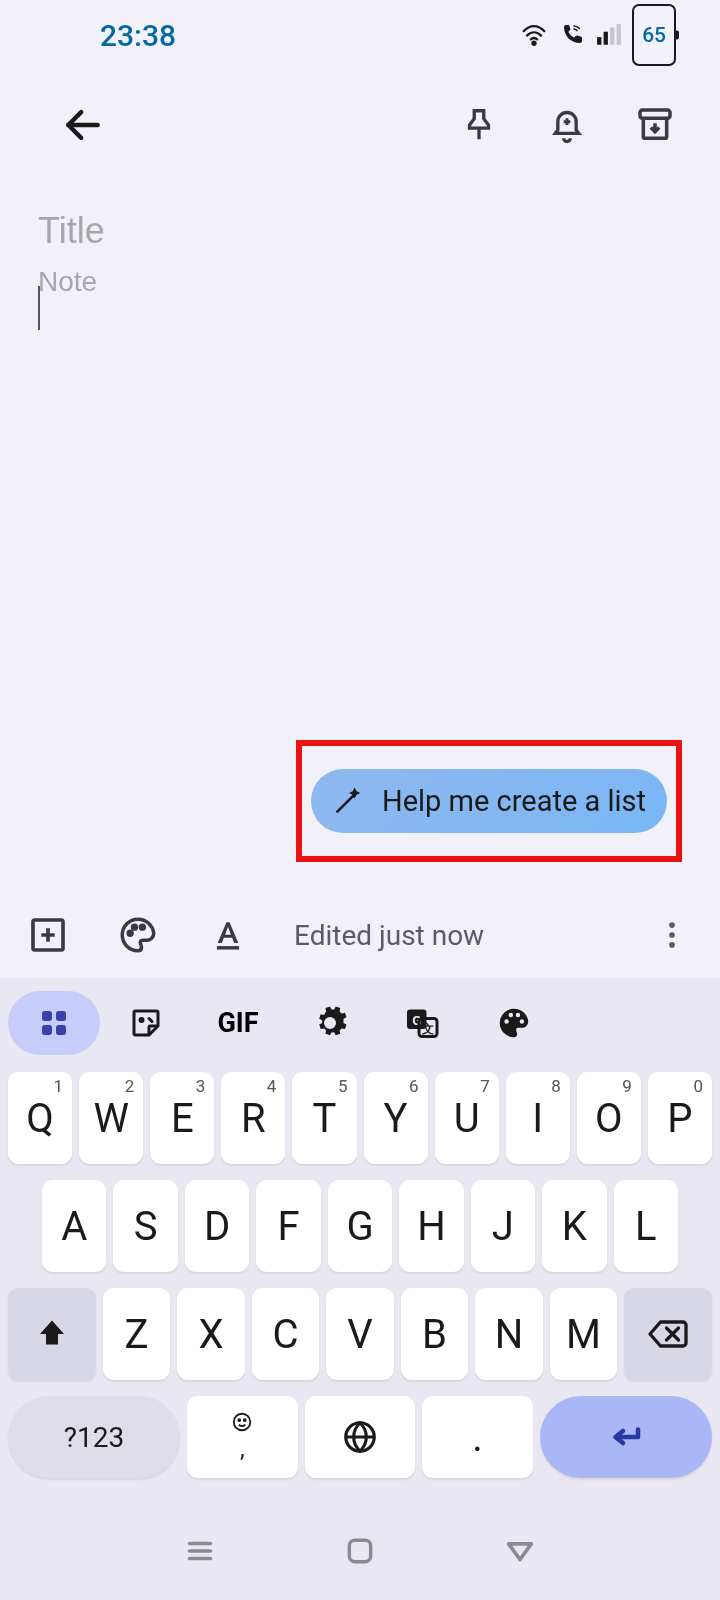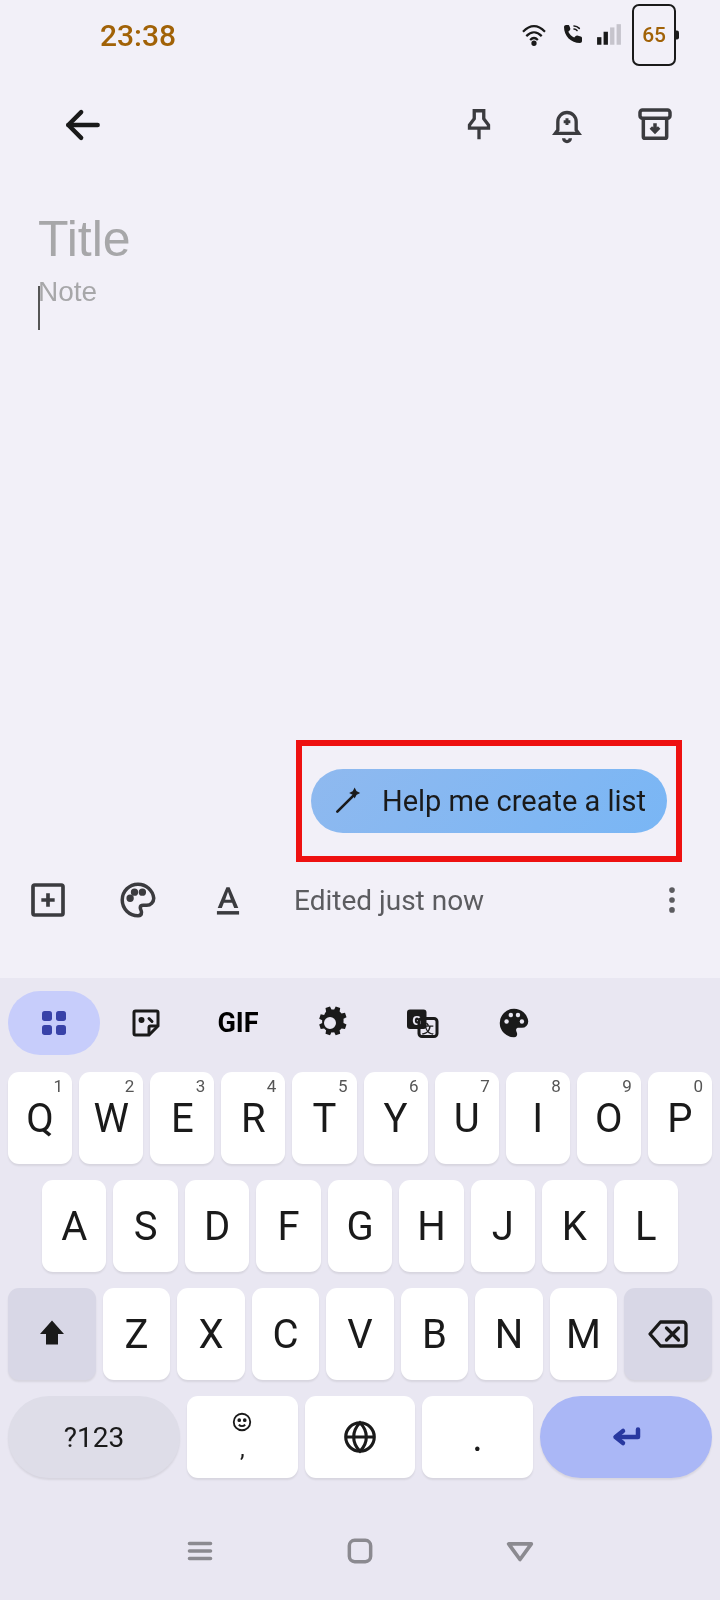--- a/index.html
+++ b/index.html
@@ -13,21 +13,21 @@
   }
   
   .status-bar {
     height: 70px;
     display: flex;
     align-items: center;
     justify-content: space-between;
     padding: 0 44px 0 100px;
     font-size: 30px;
     font-weight: 500;
-    color: #a16207;
+    color: #0369a1;
   }
   .status-right { display: flex; align-items: center; gap: 10px; }
   .status-right svg { display: block; }
   .battery-box {
     border: 2px solid #1a1a1a;
     border-radius: 7px;
     padding: 17px 8px;
     font-size: 21px;
     font-weight: 500;
     position: relative;
@@ -54,26 +54,26 @@
     display: flex; align-items: center; justify-content: center;
     margin-left: 18px;
   }
   
   .note-area {
     padding: 30px 38px 0 38px;
     position: relative;
     height: 720px;
   }
   .title-input {
-    font-size: 50px;
+    font-size: 36px;
     color: #be185d;
     border: none;
     background: transparent;
     width: 100%;
-    margin-bottom: 8px;
+    margin-bottom: 14px;
     outline: none;
   }
   .title-input::placeholder { color: #a7a7a9; }
   .note-input {
     font-size: 28px;
     color: #aaa;
     border: none;
     background: transparent;
     width: 100%;
     outline: none;
@@ -108,21 +108,21 @@
     display: flex;
     align-items: center;
     justify-content: center;
     gap: 18px;
     font-size: 29px;
     color: #1a1a1a;
   }
   
   .bottom-bar {
     position: absolute;
-    top: 861px;
+    top: 896px;
     left: 0; right: 0;
     height: 78px;
     display: flex;
     align-items: center;
     padding: 0 24px;
     gap: 42px;
   }
   .bottom-bar .edited {
     font-size: 28px;
     color: #5c5c60;

